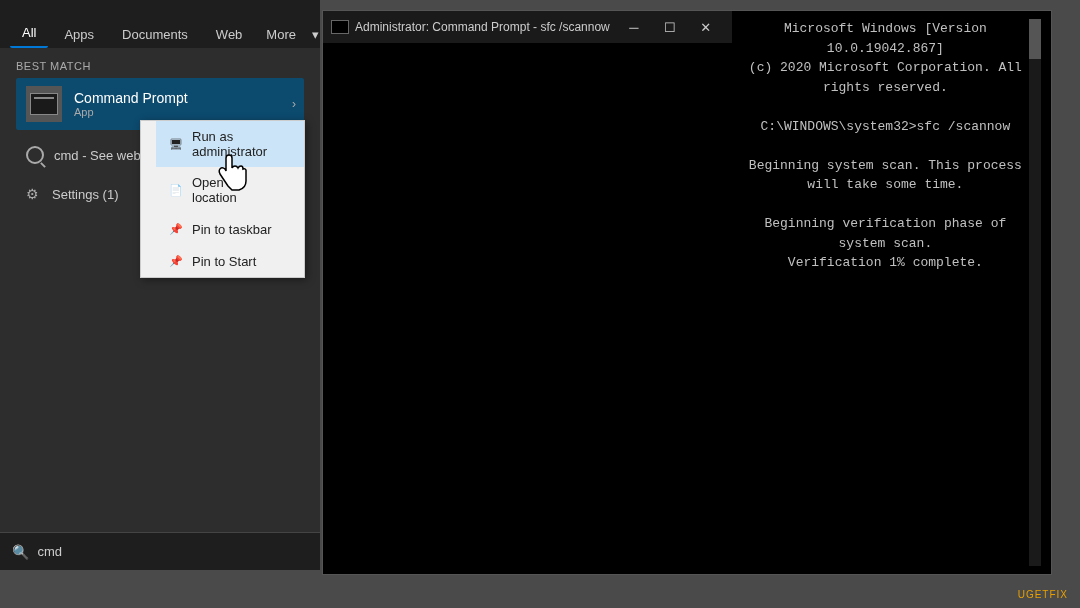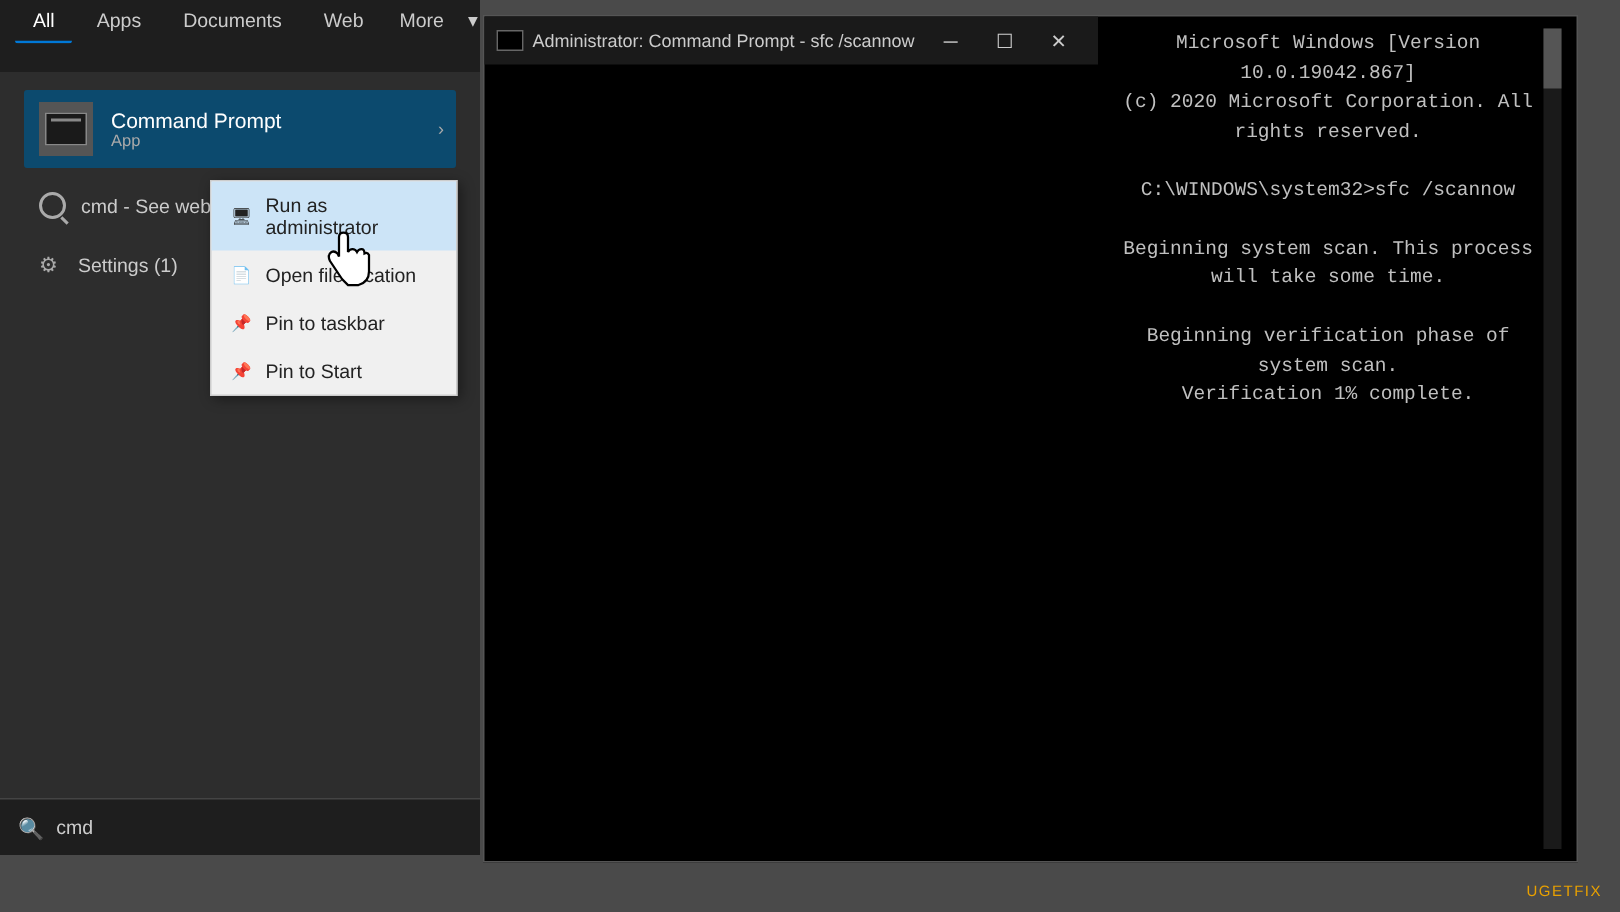--- a/index.html
+++ b/index.html
@@ -20,21 +20,21 @@
       width: 320px;
       height: 570px;
       background: #2d2d2d;
       display: flex;
       flex-direction: column;
     }
 
     
     .start-nav {
       display: flex;
-      align-items: flex-start;
+      align-items: flex-end;
       background: #1e1e1e;
       padding: 0 10px;
       height: 48px;
       gap: 4px;
     }
     .nav-tab {
       color: #ccc;
       font-size: 13px;
       padding: 6px 12px;
       cursor: pointer;
@@ -178,20 +178,21 @@
       z-index: 100;
     }
     .context-item {
       display: flex;
       align-items: center;
       padding: 8px 12px;
       gap: 8px;
       font-size: 13px;
       color: #222;
       cursor: pointer;
+      margin-left: 15px;
     }
     .context-item.active { background: #cce4f7; }
     .context-icon {
       width: 16px;
       height: 16px;
       flex-shrink: 0;
       display: flex;
       align-items: center;
       justify-content: center;
     }
@@ -335,20 +336,21 @@
     <div class="nav-tab">Apps</div>
     <div class="nav-tab">Documents</div>
     <div class="nav-tab">Web</div>
     <div class="more-btn">
       <span>More</span>
       <span>▾</span>
     </div>
   </div>
 
   <div class="best-match-section">
+    <div class="section-label">Best match</div>
     <div class="app-item">
       <div class="app-icon">
         <div class="app-icon-inner"></div>
       </div>
       <div class="app-info">
         <span class="app-name">Command Prompt</span>
         <span class="app-type">App</span>
       </div>
       <span class="app-item-arrow">›</span>
     </div>

